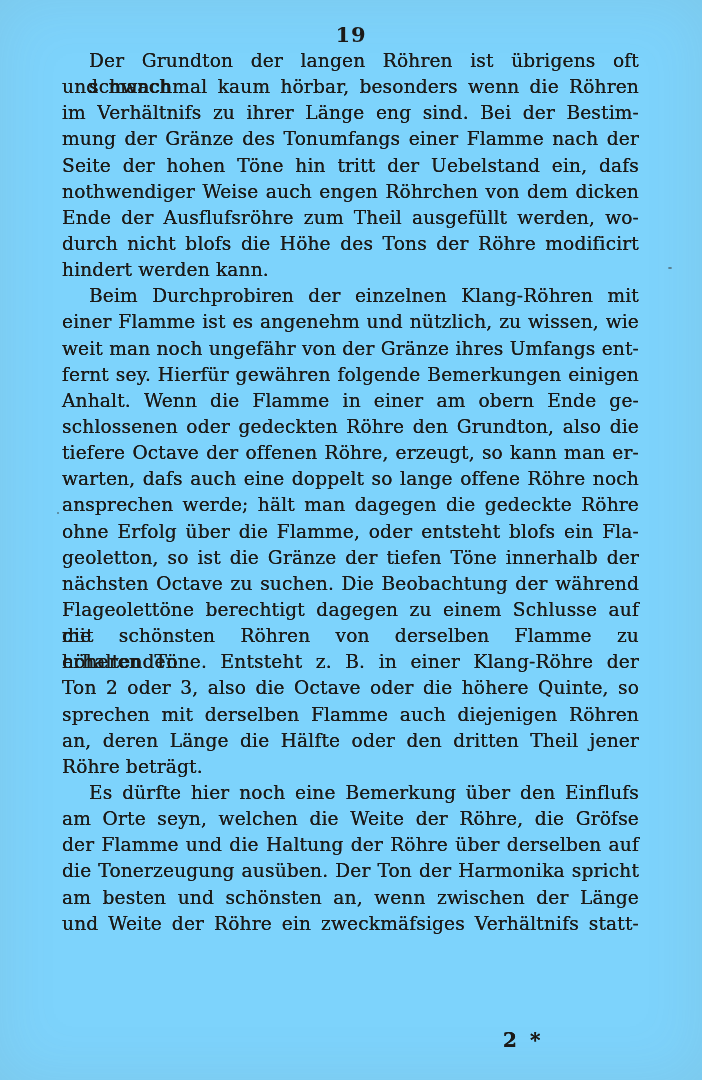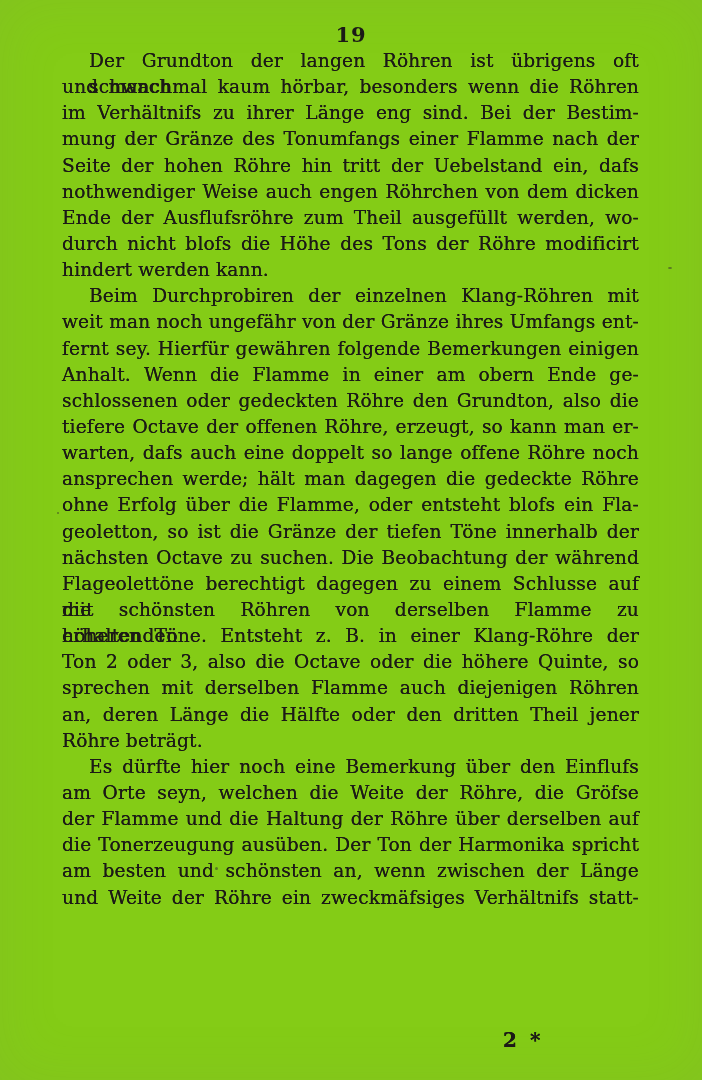--- a/index.html
+++ b/index.html
@@ -55,37 +55,38 @@
     border-radius: 50%;
   }
   .speck.s1 { left: 668px; top: 267px; width: 4px; height: 2px; }
   .speck.s2 { left: 57px;  top: 512px; width: 2px; height: 2px; }
   .speck.s3 { left: 215px; top: 867px; width: 3px; height: 3px; }
   .speck.s4 { left: 363px; top: 140px; width: 2px; height: 2px; opacity: .5; }
 </style>
 </head>
 <body>
 
-<div class="page" style="background: #84cc16; color: rgb(28, 26, 23);">
+<div class="page" style="background: #7dd3fc; color: rgb(28, 26, 23);">
   <div class="page-number">19</div>
 
   <div class="text-block">
       <div class="paragraph">
         <div class="line indent">Der Grundton der langen Röhren ist übrigens oft schwach</div>
         <div class="line">und manchmal kaum hörbar, besonders wenn die Röhren</div>
         <div class="line">im Verhältnifs zu ihrer Länge eng sind. Bei der Bestim-</div>
         <div class="line">mung der Gränze des Tonumfangs einer Flamme nach der</div>
-        <div class="line">Seite der hohen Röhre hin tritt der Uebelstand ein, dafs</div>
+        <div class="line">Seite der hohen Töne hin tritt der Uebelstand ein, dafs</div>
         <div class="line">nothwendiger Weise auch engen Röhrchen von dem dicken</div>
         <div class="line">Ende der Ausflufsröhre zum Theil ausgefüllt werden, wo-</div>
         <div class="line">durch nicht blofs die Höhe des Tons der Röhre modificirt</div>
         <div class="line last">hindert werden kann.</div>
       </div>
       <div class="paragraph">
         <div class="line indent">Beim Durchprobiren der einzelnen Klang-Röhren mit</div>
+        <div class="line">einer Flamme ist es angenehm und nützlich, zu wissen, wie</div>
         <div class="line">weit man noch ungefähr von der Gränze ihres Umfangs ent-</div>
         <div class="line">fernt sey. Hierfür gewähren folgende Bemerkungen einigen</div>
         <div class="line">Anhalt. Wenn die Flamme in einer am obern Ende ge-</div>
         <div class="line">schlossenen oder gedeckten Röhre den Grundton, also die</div>
         <div class="line">tiefere Octave der offenen Röhre, erzeugt, so kann man er-</div>
         <div class="line">warten, dafs auch eine doppelt so lange offene Röhre noch</div>
         <div class="line">ansprechen werde; hält man dagegen die gedeckte Röhre</div>
         <div class="line">ohne Erfolg über die Flamme, oder entsteht blofs ein Fla-</div>
         <div class="line">geoletton, so ist die Gränze der tiefen Töne innerhalb der</div>
         <div class="line">nächsten Octave zu suchen. Die Beobachtung der während</div>

